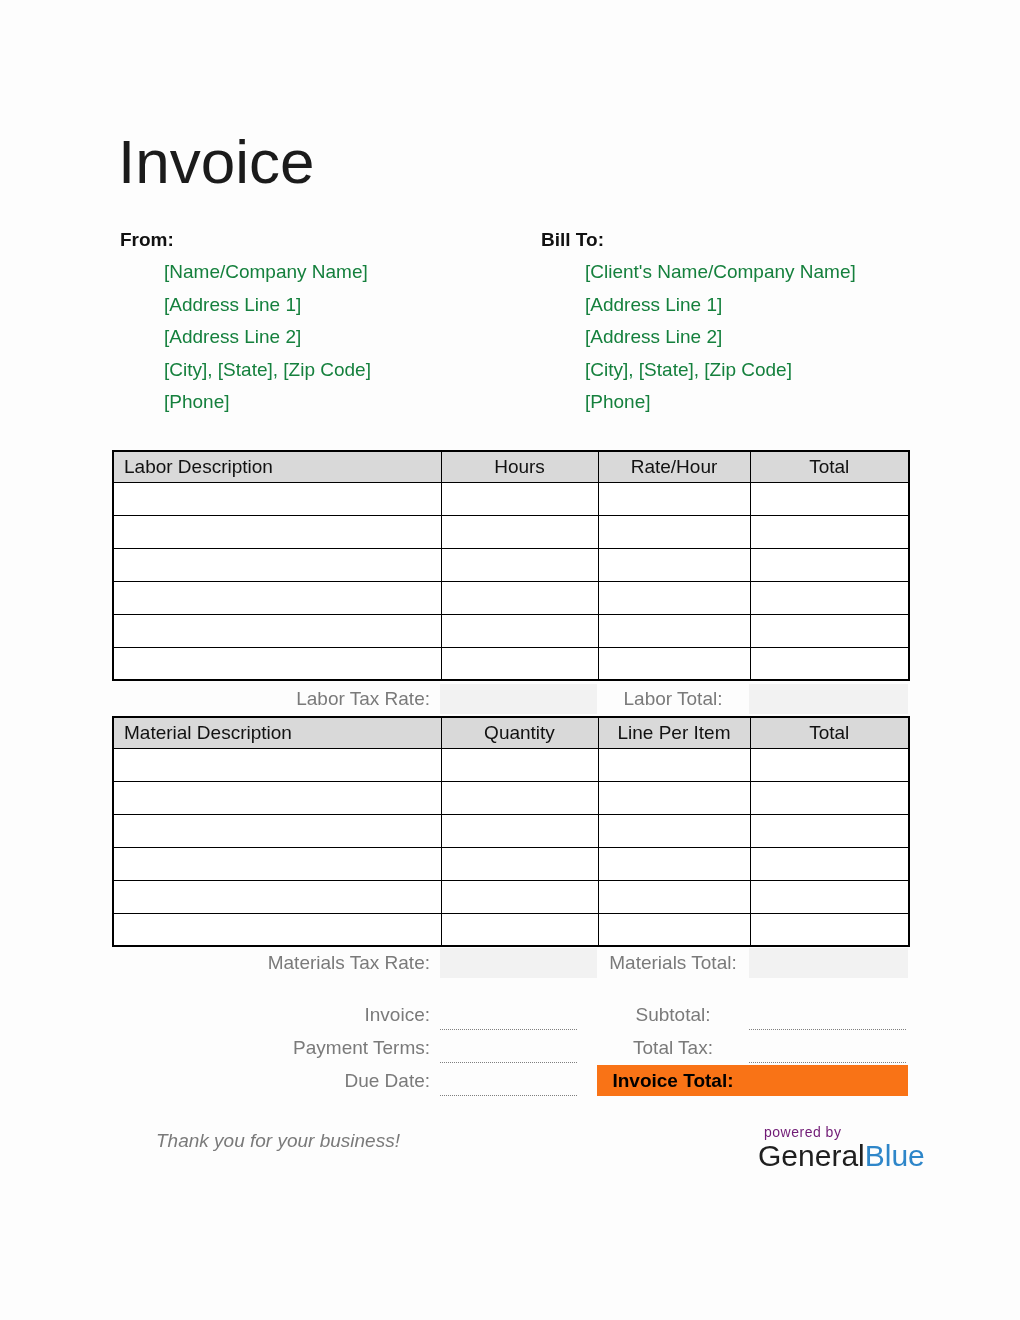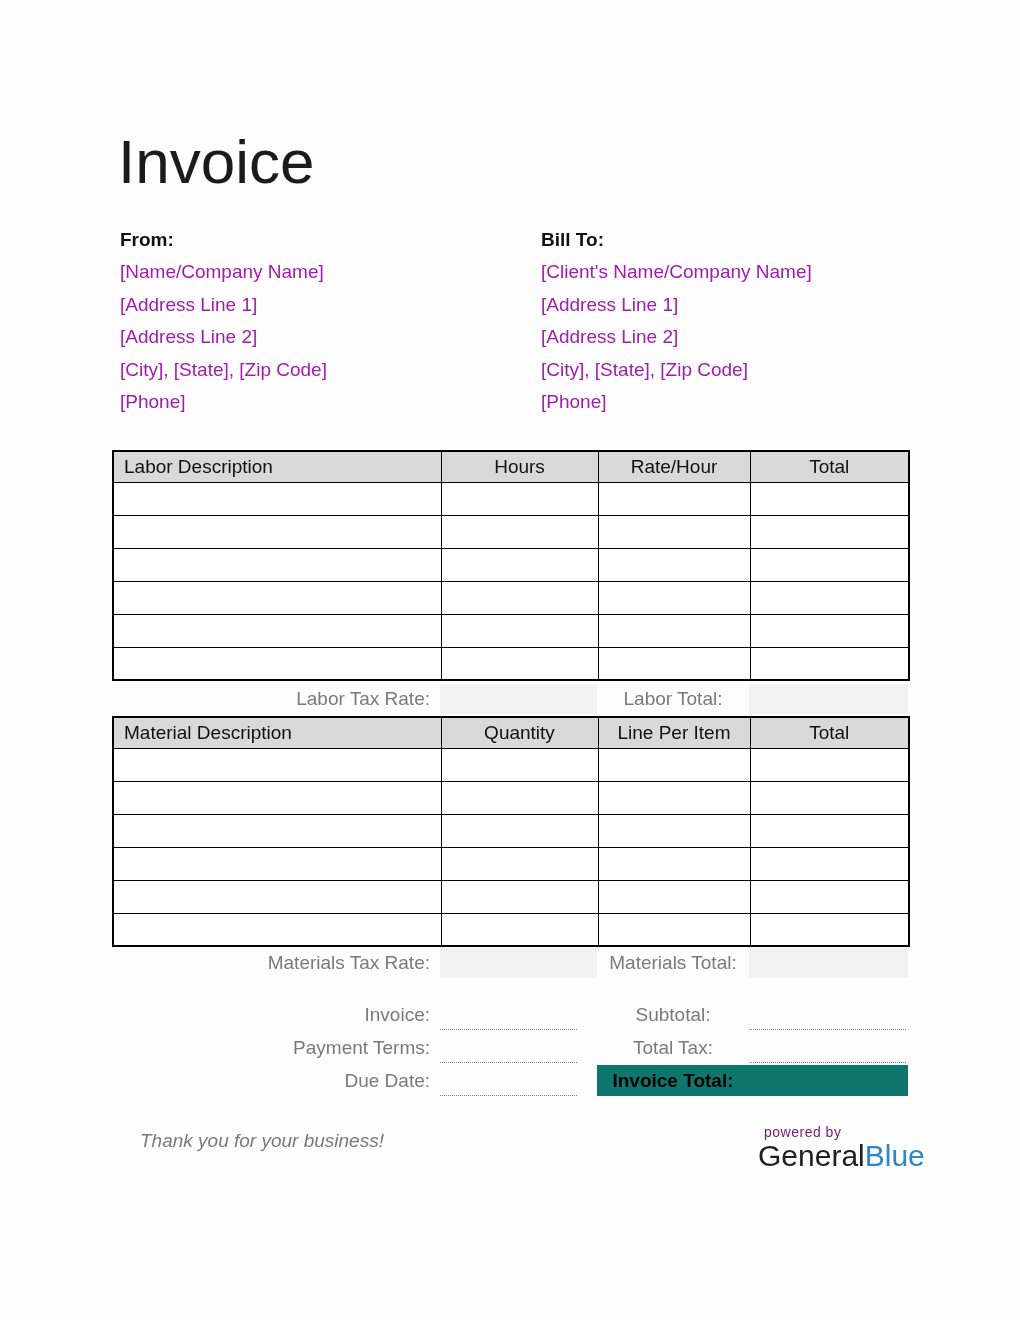--- a/index.html
+++ b/index.html
@@ -31,21 +31,21 @@
   }
   .date-table td { height: 38px; background: #fff; }
   .date-table col.c1 { width: 137px; }
   .date-table col.c2 { width: 152px; }
 
   
   .party { position: absolute; top: 224px; font-size: 19px; line-height: 32.4px; }
   .party.from { left: 120px; }
   .party.billto { left: 541px; }
   .party-label { font-weight: 700; color: #111; }
-  .party-line { color: #a21caf; }
+  .party-line { color: #15803d; margin-left: 44px; }
 
   
   .grid {
     position: absolute; left: 112px; width: 796px;
     border-collapse: collapse; table-layout: fixed;
     border: 2px solid #000; font-size: 19px;
   }
   .grid.labor { top: 450px; }
   .grid.material { top: 716px; }
   .grid col.c1 { width: 328px; }
@@ -72,29 +72,29 @@
   .taxrow .box-2 { width: 159px; height: 30px; background: #f2f2f2; }
 
   
   .summary { position: absolute; left: 112px; top: 997px; width: 796px; font-size: 19px; }
   .summary-row { display: flex; height: 33px; align-items: flex-end; }
   .summary-row .s-lbl-left { width: 328px; text-align: right; padding-right: 10px; color: #7a7a7a; padding-bottom: 4px; }
   .summary-row .s-input-left { width: 137px; margin-right: 20px; height: 30px; border-bottom: 1px dotted #7f7f7f; }
   .summary-row .s-lbl-right { width: 152px; text-align: center; color: #7a7a7a; padding-bottom: 4px; }
   .summary-row .s-input-right { width: 157px; margin-right: 2px; height: 30px; border-bottom: 1px dotted #7f7f7f; }
   .invoice-total-box {
-    width: 311px; height: 31px; background: #0f766e;
+    width: 311px; height: 31px; background: #f97316;
     display: flex; align-items: center;
   }
   .invoice-total-box .it-label { width: 152px; text-align: center; font-weight: 700; color: #000; }
   .invoice-total-box .it-value { flex: 1; height: 100%; }
 
   
   .thanks {
-    position: absolute; left: 140px; top: 1130px;
+    position: absolute; left: 156px; top: 1130px;
     font-size: 19px; font-style: italic; color: #7a7a7a;
   }
   .brand { position: absolute; left: 758px; top: 1124px; }
   .powered-by { font-size: 14px; color: #701a75; letter-spacing: 0.5px; margin-left: 6px; }
   .brand-name { font-size: 30px; line-height: 32px; }
   .brand-first { color: #1f1f1f; }
   .brand-second { color: #2e86c9; text-align: right; }
 </style>
 </head>
 <body>

